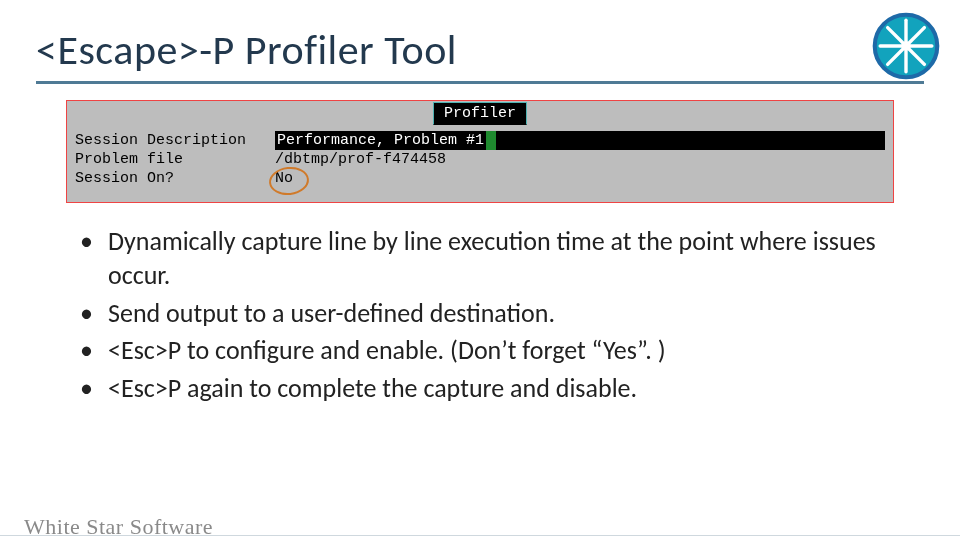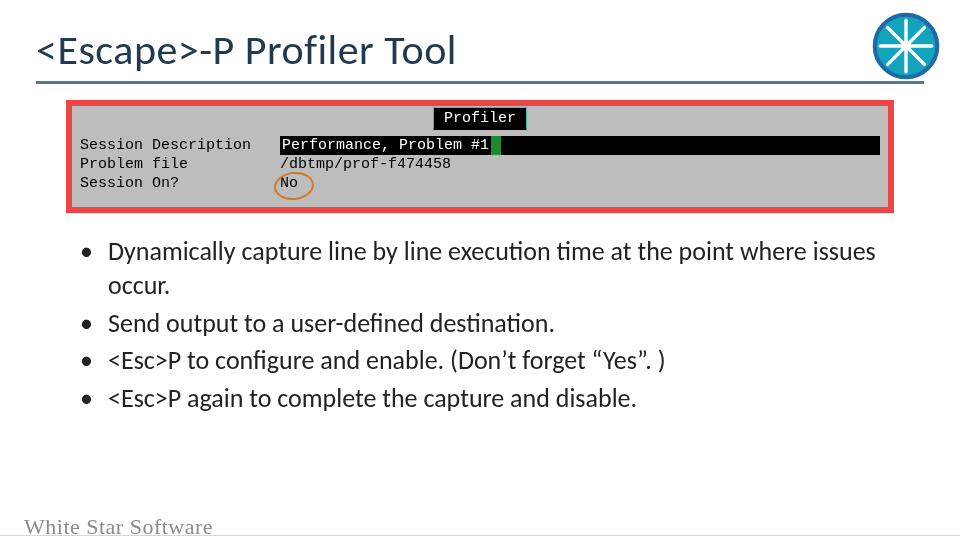--- a/index.html
+++ b/index.html
@@ -36,21 +36,21 @@
     top: 12px;
     right: 20px;
     width: 68px;
     height: 68px;
   }
 
   
   .term-wrap {
     margin-left: 30px;
     margin-right: 30px;
-    border: 6px solid #ef4444;
+    border: 1px solid #ef4444;
     background: #bdbdbd;
     font-family: "Courier New", monospace;
     font-size: 15px;
     line-height: 19px;
     color: #000;
     box-sizing: border-box;
   }
   .term-title-band {
     text-align: center;
     padding-top: 1px;

